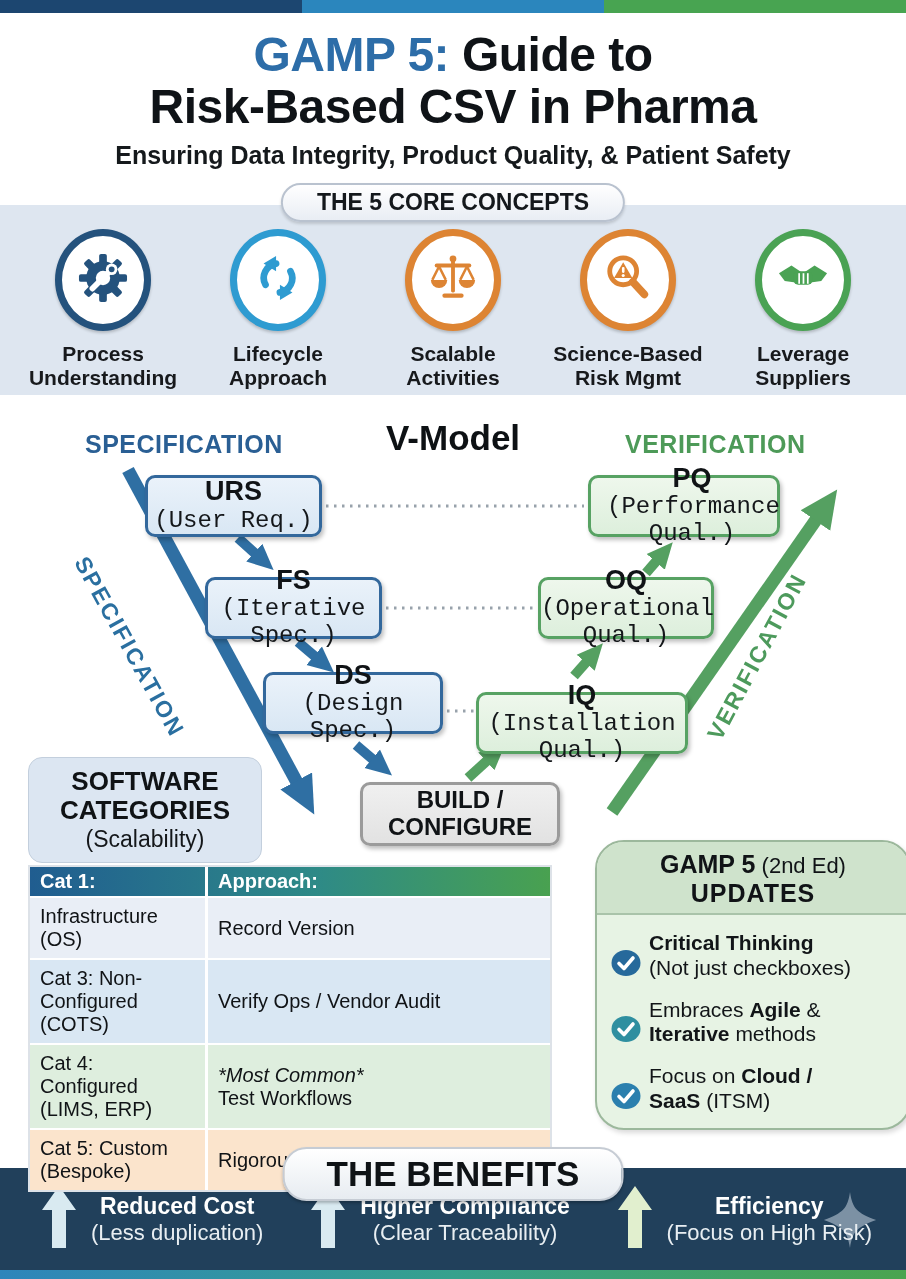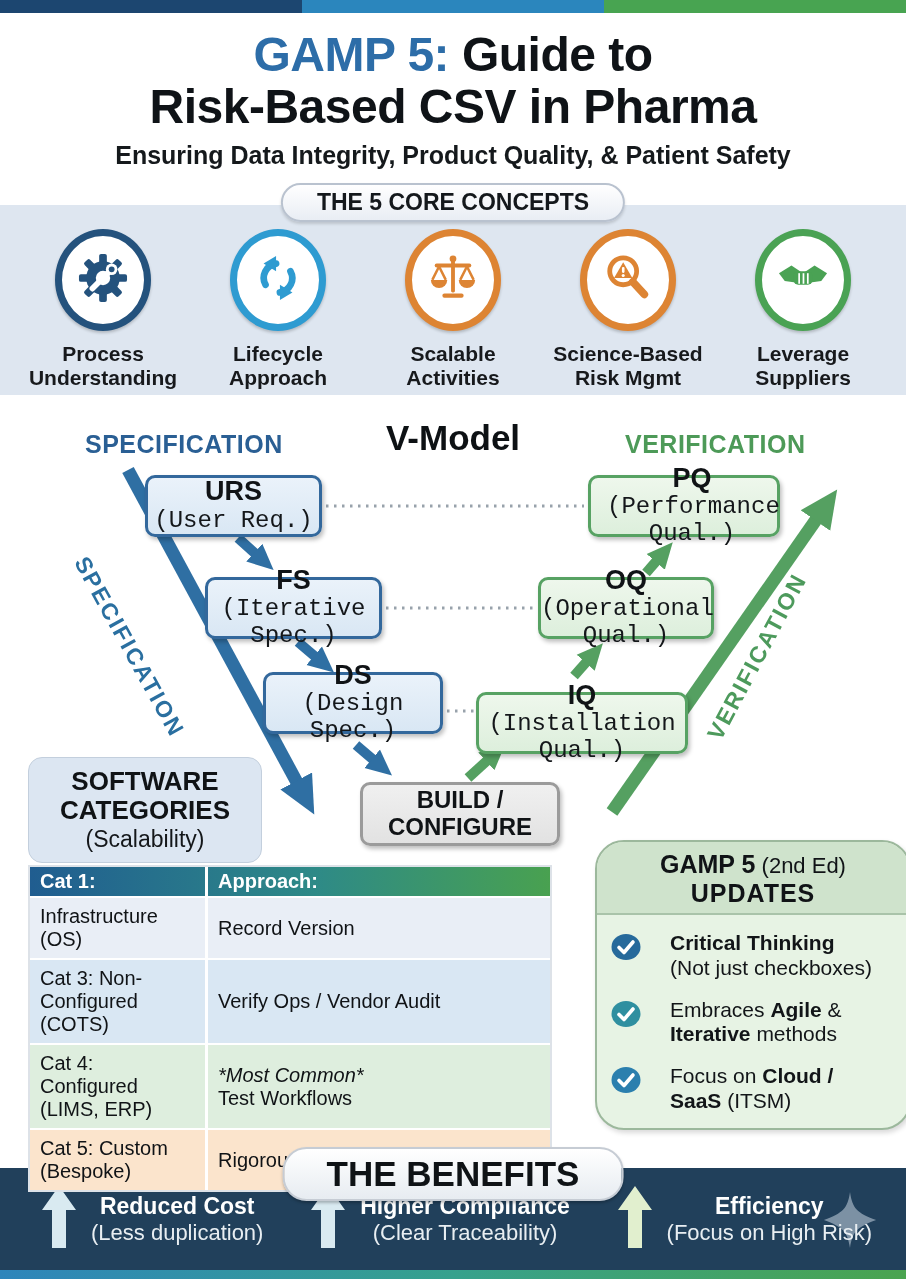--- a/index.html
+++ b/index.html
@@ -69,21 +69,21 @@
   .r4 .cell{background:#fbe4cc;min-height:58px;}
   .it{font-style:italic;}
 
   .updates{position:absolute;left:595px;top:440px;width:316px;z-index:2;background:#e7f3e4;border:2px solid #9cb89c;
     border-radius:29px;overflow:hidden;box-shadow:2px 3px 5px rgba(0,0,0,.15);box-sizing:border-box;}
   .updates-head{background:#cfe3cc;border-bottom:2px solid #a9c3a9;text-align:center;padding:8px 4px 5px;}
   .uh1{font-size:22px;color:#101316;}
   .uh1 b{font-size:25px;}
   .uh2{font-weight:bold;font-size:25px;letter-spacing:1px;color:#101316;}
   .updates-body{padding:16px 10px 14px 14px;}
-  .uitem{display:flex;gap:29px;margin-bottom:17px;align-items:flex-start;}
+  .uitem{display:flex;gap:8px;margin-bottom:17px;align-items:flex-end;}
   .uitem:last-child{margin-bottom:0;}
   .uicon{flex:0 0 auto;margin-top:2px;}
   .utext{font-size:21px;line-height:1.18;color:#121518;}
 
   
   .benefits{position:relative;height:132px;}
   .benefits-pill{position:absolute;top:0;left:50%;transform:translateX(-50%);z-index:3;
     background:linear-gradient(180deg,#ffffff,#e7ecf1);border:2px solid #c6ccd4;border-radius:24px;
     padding:5px 42px;font-weight:bold;font-size:35px;color:#0f1316;white-space:nowrap;box-shadow:0 2px 3px rgba(0,0,0,.25);}
   .benefits-band{position:absolute;top:21px;left:0;right:0;height:102px;background:#21405b;

